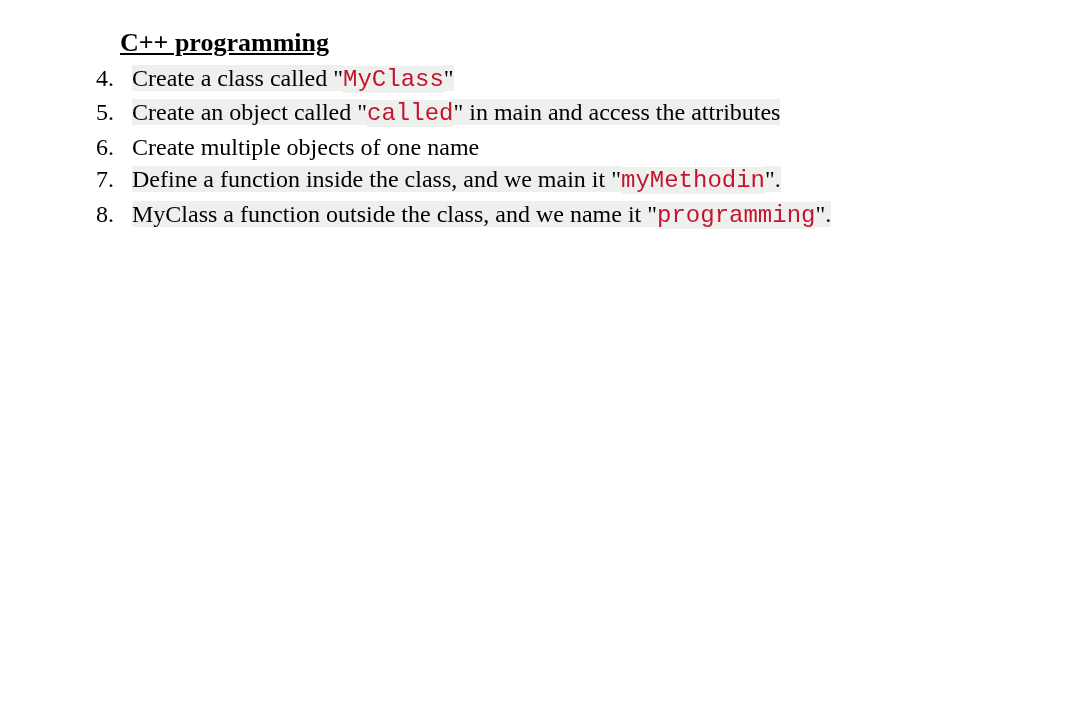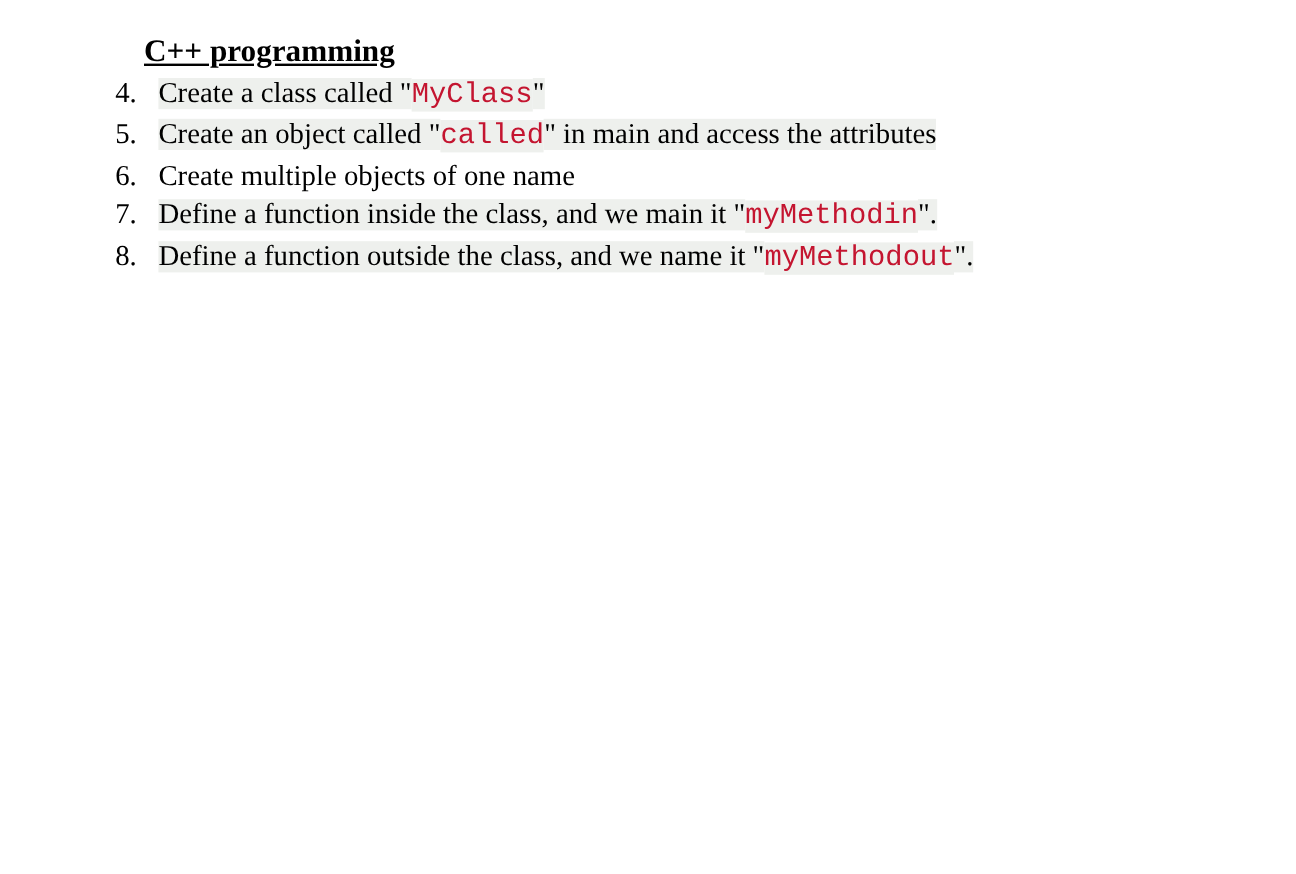--- a/index.html
+++ b/index.html
@@ -49,15 +49,15 @@
 </head>
 <body>
 
 <div class="content">
   <div class="title">C++ programming</div>
   <ol id="task-list" start="4">
       <li><span class="hl">Create a class called "</span><span class="code-red">MyClass</span><span class="hl">"</span></li>
       <li><span class="hl">Create an object called "</span><span class="code-red">called</span><span class="hl">"  in main and access the attributes</span></li>
       <li><span>Create multiple objects of one name</span></li>
       <li><span class="hl">Define a function inside the class, and we main it "</span><span class="code-red">myMethodin</span><span class="hl">".</span></li>
-      <li><span class="hl">Define a function outside the class, and we name it "</span><span class="code-red">myMethodout</span><span class="hl">".</span></li>
+      <li><span class="hl">MyClass a function outside the class, and we name it "</span><span class="code-red">programming</span><span class="hl">".</span></li>
     </ol>
 </div>
 
 </body></html>

